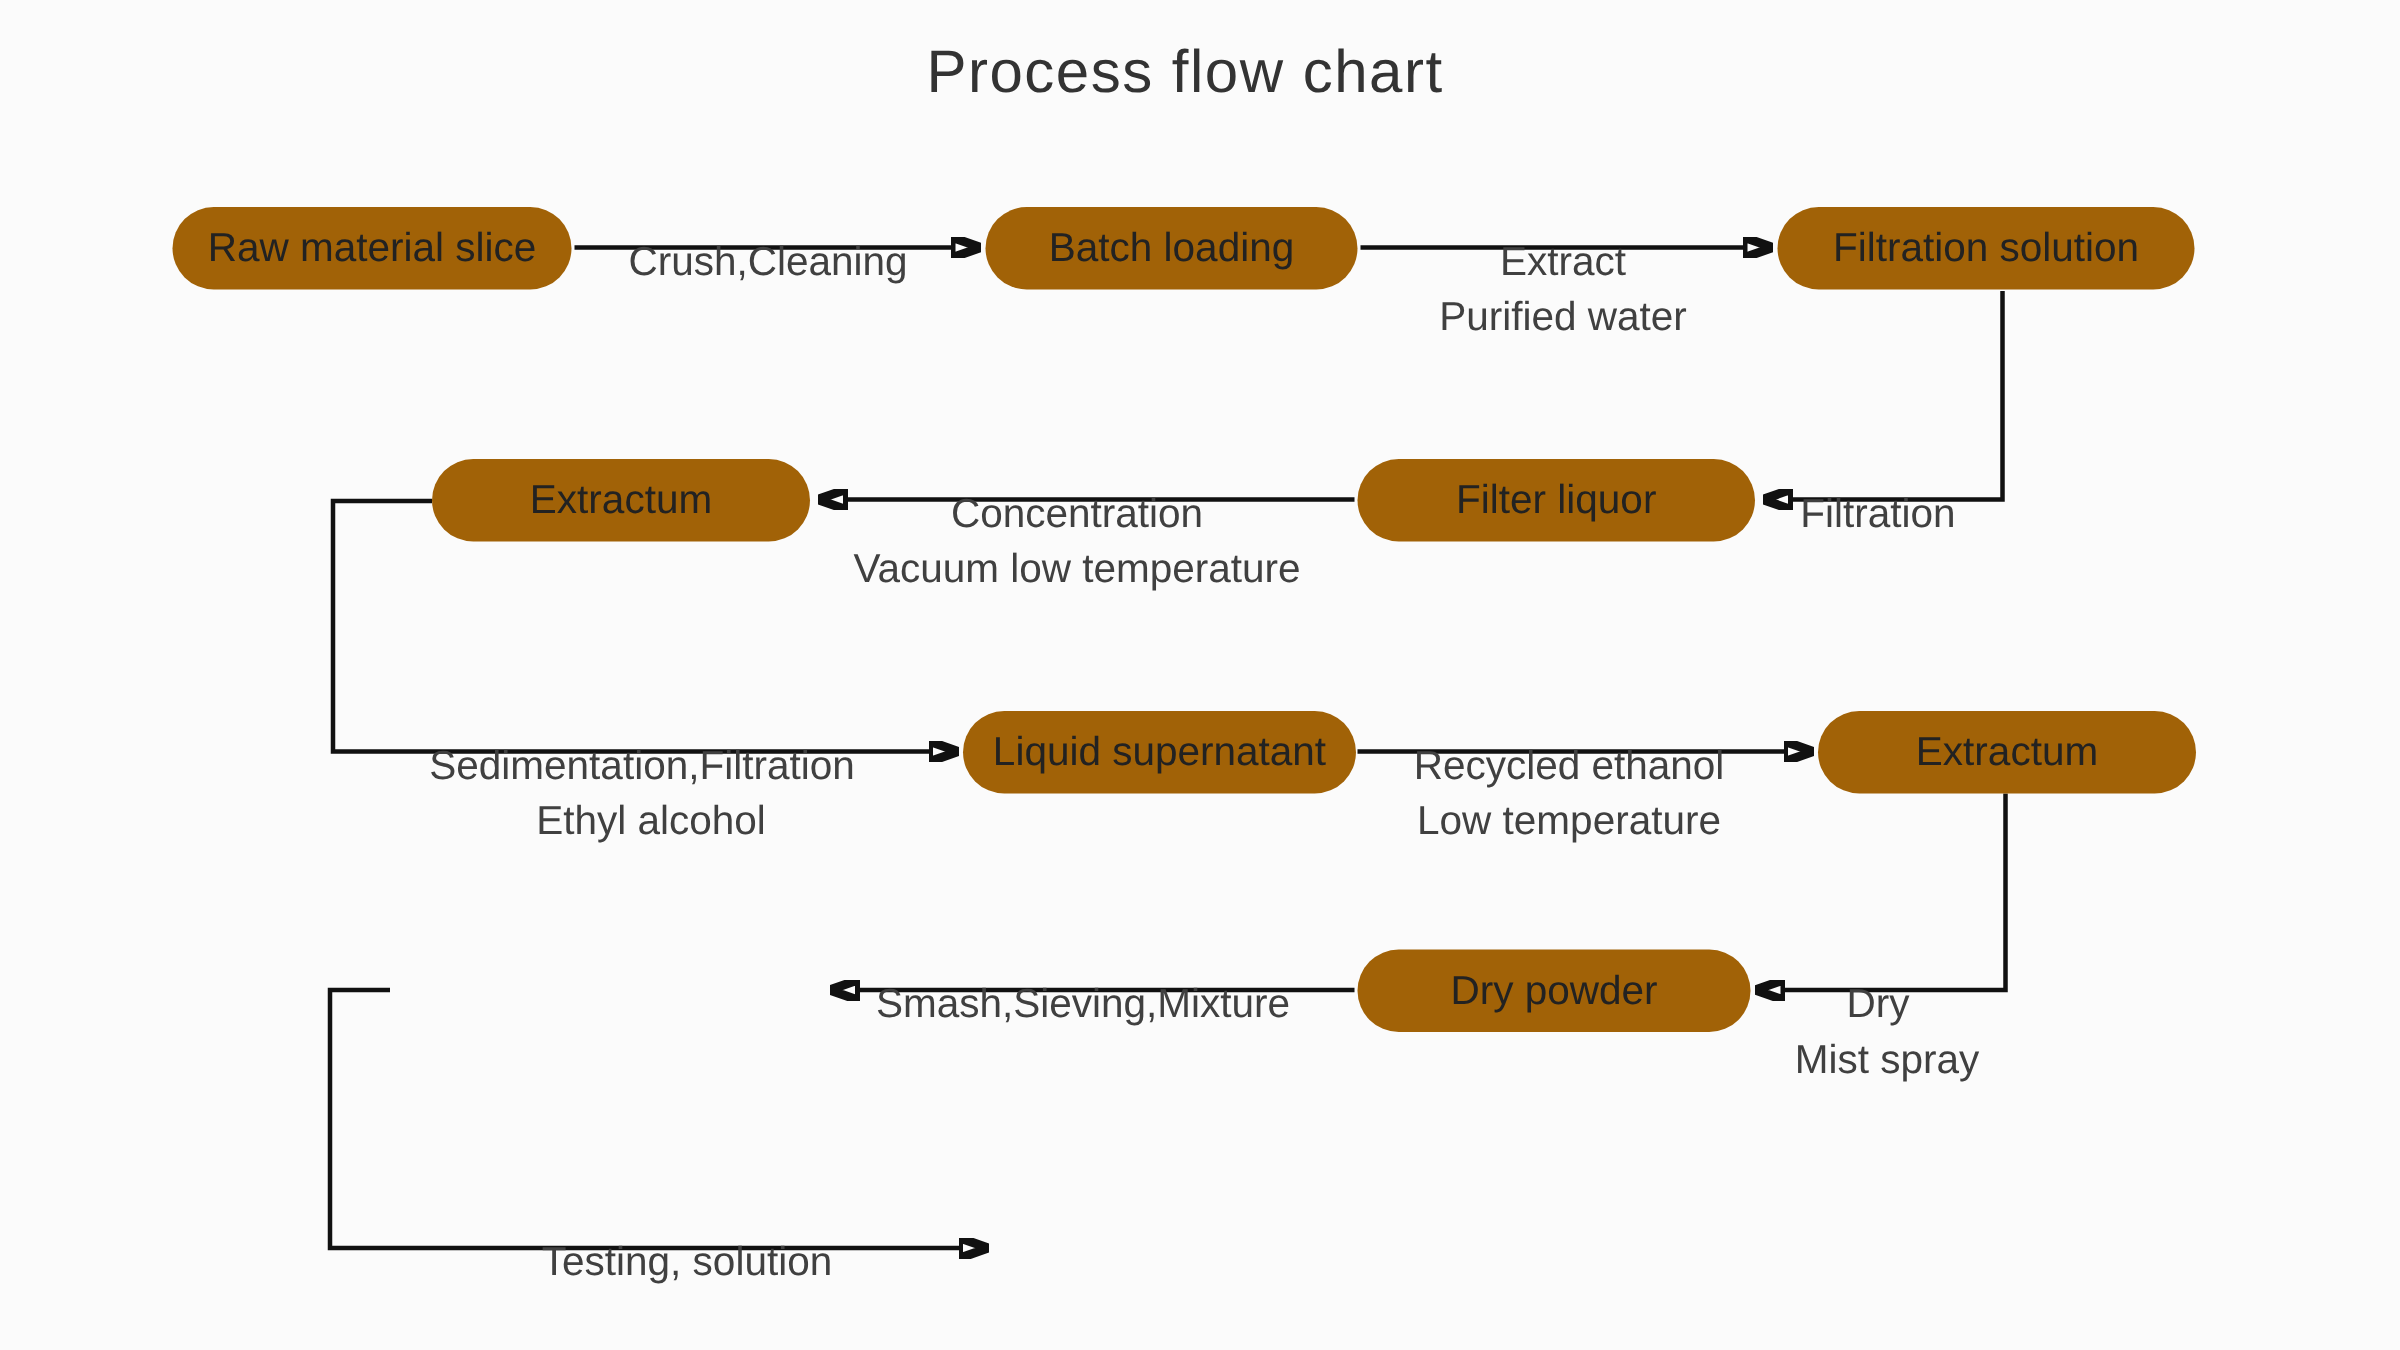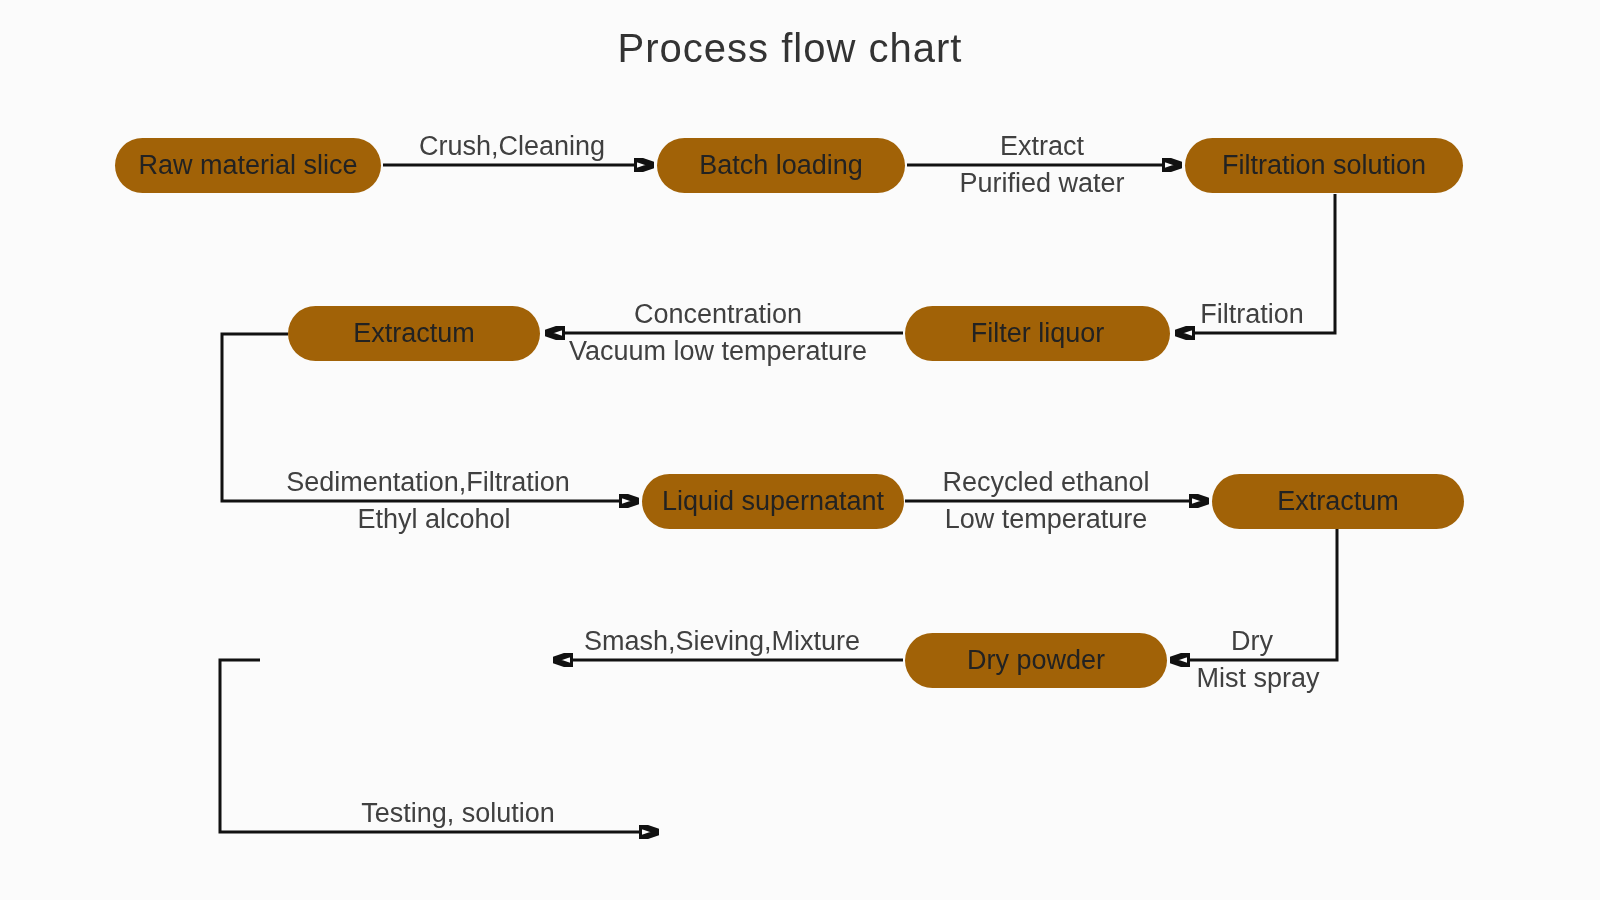--- a/index.html
+++ b/index.html
@@ -20,21 +20,21 @@
   svg.edges{position:absolute;left:0;top:0;}
   svg.edges path{fill:none;stroke:#111;stroke-width:3;}
   .node{
     position:absolute;height:55px;
     background:#a16207;border-radius:28px;
     display:flex;align-items:center;justify-content:center;
     font-size:27px;color:#222;white-space:nowrap;
   }
   .lbl{
     position:absolute;font-size:27px;color:#404040;
-    white-space:nowrap;line-height:1.1;
+    white-space:nowrap;line-height:1.1;margin-top:28px;
   }
   .above{transform:translate(-50%,-100%);}
   .below{transform:translateX(-50%);text-align:center;}
 </style>
 </head>
 <body>
 
 <div class="canvas">
 
   <div class="title">Process flow chart</div>

